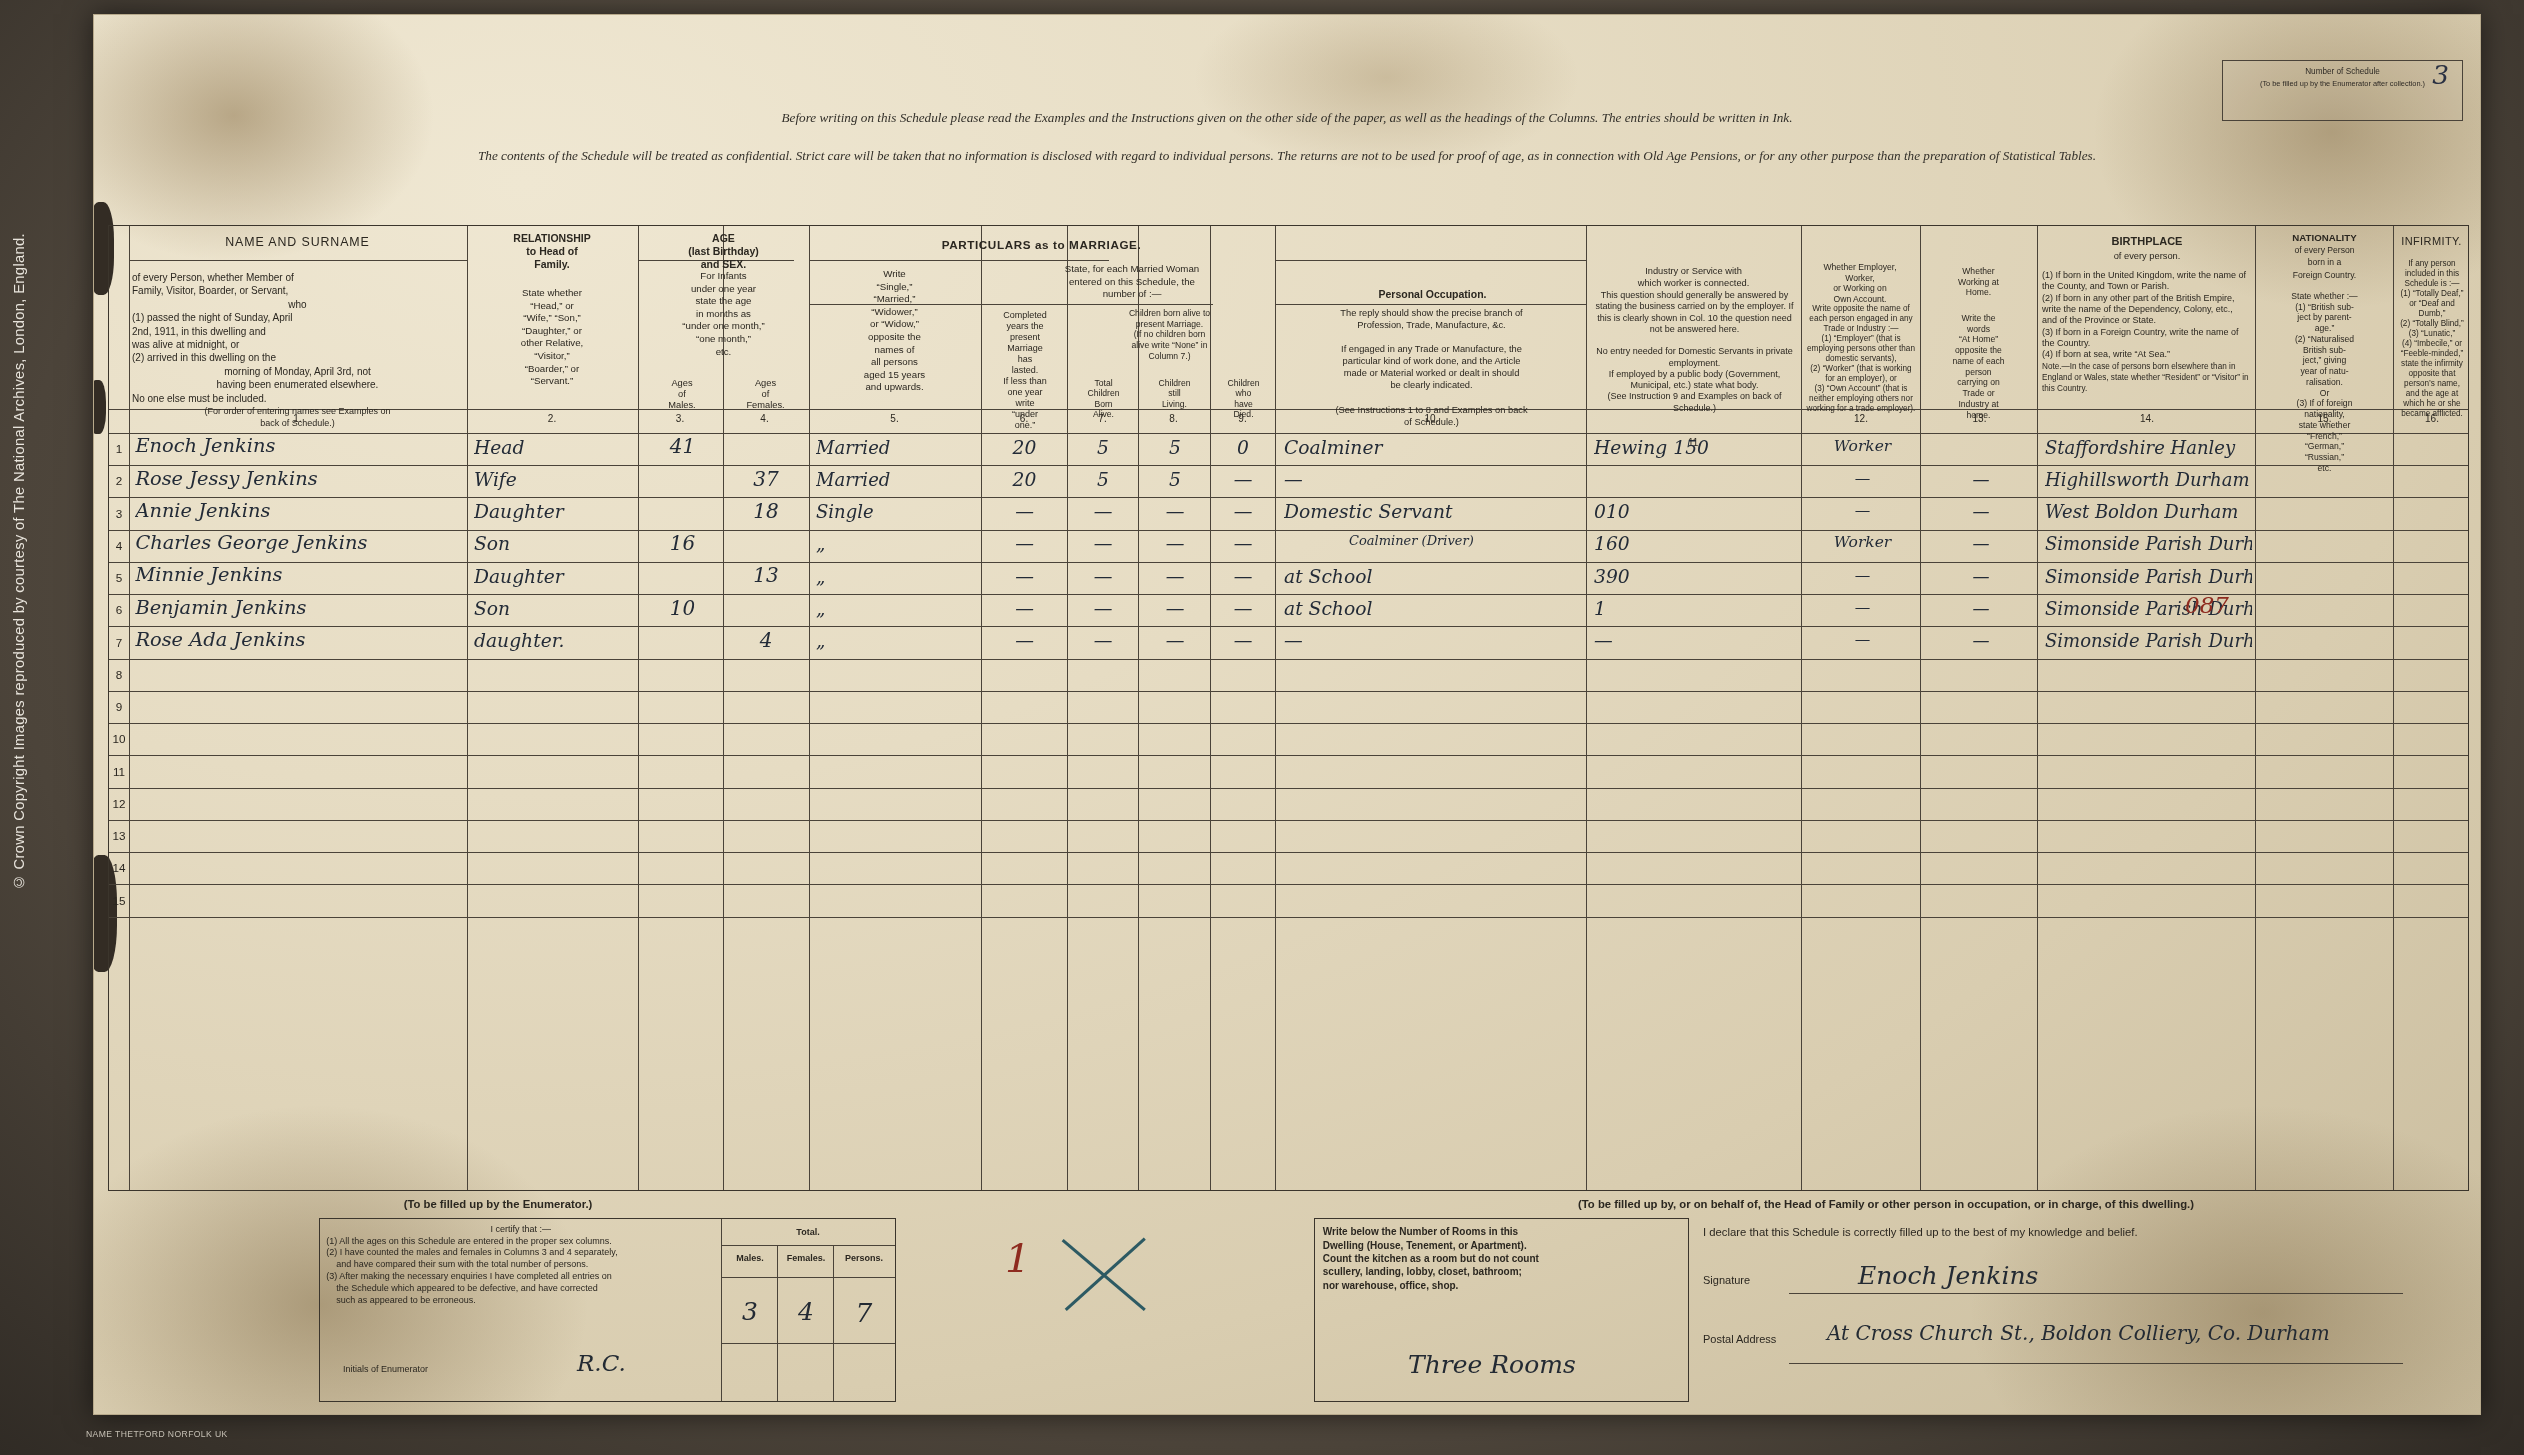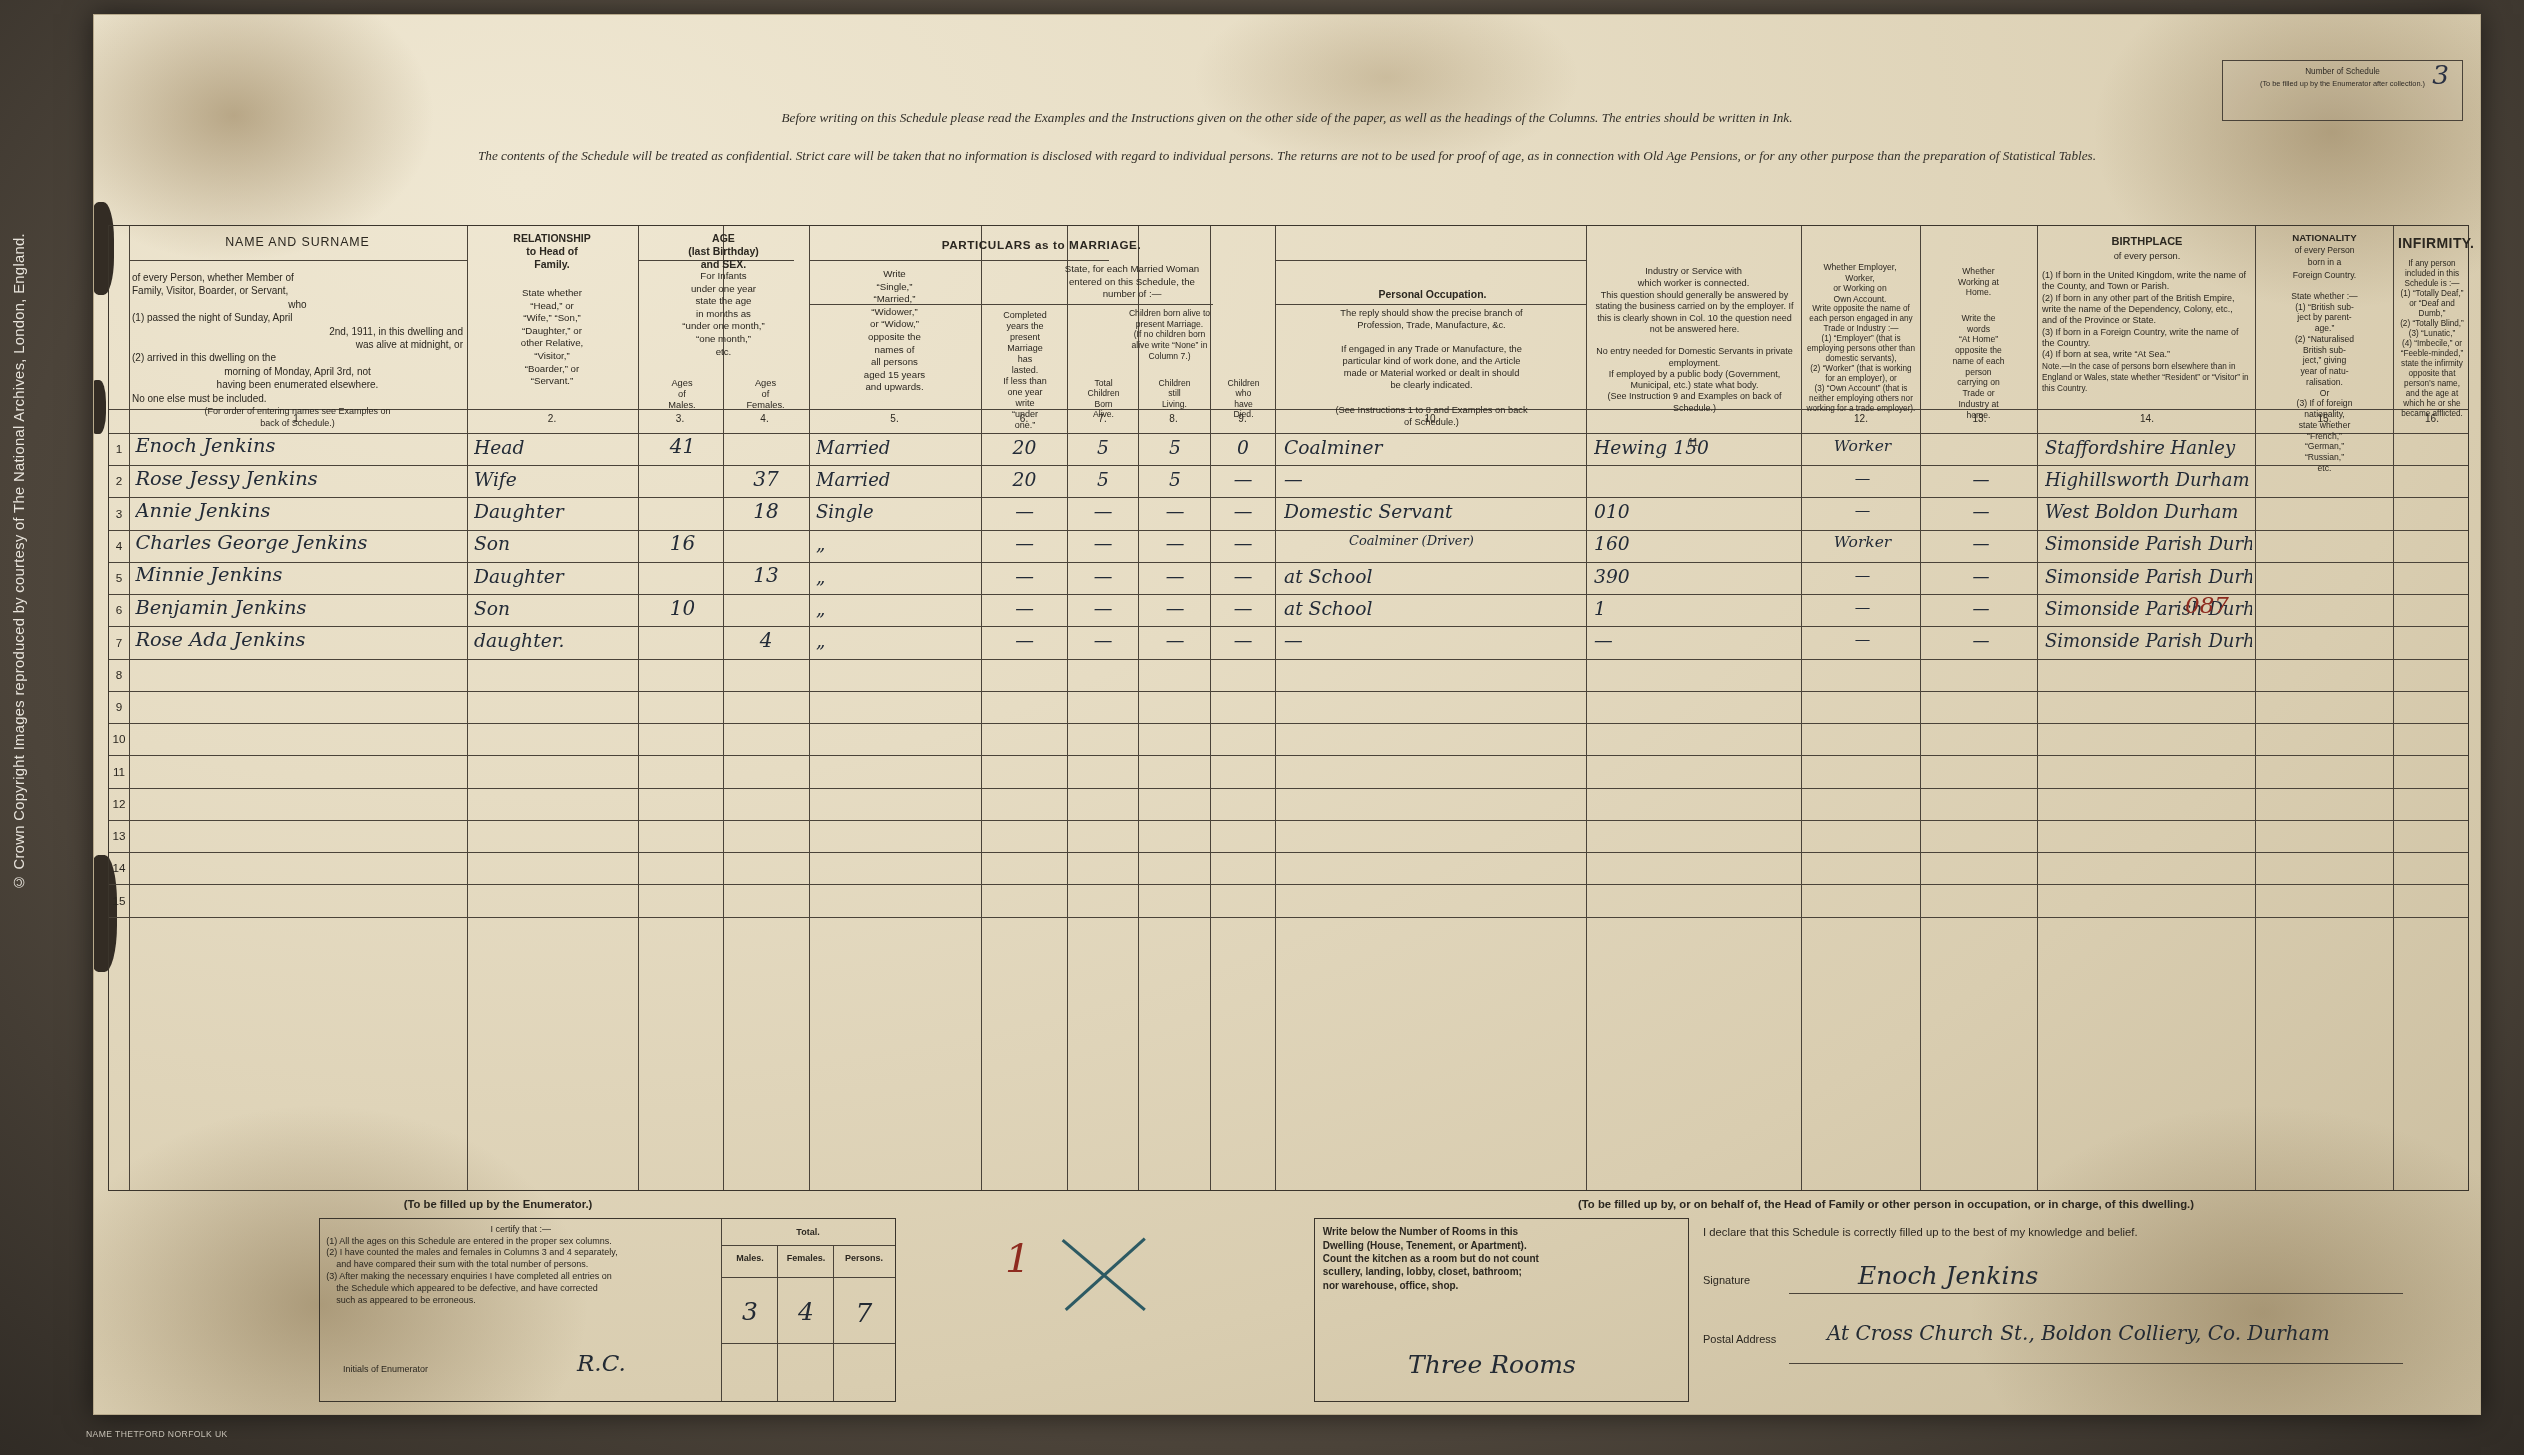--- a/index.html
+++ b/index.html
@@ -119,33 +119,33 @@
       <div class="h" style="top:78px;left:958px;right:1326px;"></div>
       <div class="h" style="top:183px;"></div>
       <div class="h" style="top:207px;"></div>
 
       <div class="hd" style="left:23px;top:9.3px;width:331px;font-size:12.4px;letter-spacing:0.9px;">NAME AND SURNAME</div>
       <div class="hd" style="left:362px;top:6.2px;width:162px;font-size:10.5px;line-height:1.25;font-weight:bold;">RELATIONSHIP<br>to Head of<br>Family.</div>
       <div class="hd" style="left:533px;top:6.2px;width:163px;font-size:10.5px;line-height:1.25;font-weight:bold;">AGE<br>(last Birthday)<br>and SEX.</div>
       <div class="hd" style="left:704px;top:12.4px;width:457px;font-size:11.7px;letter-spacing:0.6px;font-weight:bold;">PARTICULARS as to MARRIAGE.</div>
       <div class="hd" style="left:1933px;top:7.8px;width:210px;font-size:11px;line-height:1.3;font-weight:bold;">BIRTHPLACE<br><span style="font-weight:normal;font-size:9.3px;">of every person.</span></div>
       <div class="hd" style="left:2150px;top:6.2px;width:131px;font-size:9.7px;line-height:1.25;font-weight:bold;">NATIONALITY<br><span style="font-weight:normal;font-size:8.6px;">of every Person<br>born in a<br>Foreign Country.</span></div>
-      <div class="hd" style="left:2289px;top:9.3px;width:67px;font-size:14px;font-weight:bold;letter-spacing:0.4px;">INFIRMITY.</div>
+      <div class="hd" style="left:2289px;top:9.3px;width:67px;font-size:11px;font-weight:normal;letter-spacing:0.4px;">INFIRMITY.</div>
 
       <div class="hd" style="left:883px;top:37px;width:280px;font-size:9.7px;line-height:1.3;">State, for each Married Woman<br>entered on this Schedule, the<br>number of :—</div>
       <div class="hd" style="left:1171px;top:62px;width:305px;font-size:10.5px;font-weight:bold;">Personal Occupation.</div>
       <div class="hd" style="left:1482px;top:39px;width:205px;font-size:9.3px;line-height:1.3;">Industry or Service with<br>which worker is connected.</div>
       <div class="hd" style="left:1696px;top:36px;width:110px;font-size:8.6px;line-height:1.25;">Whether Employer,<br>Worker,<br>or Working on<br>Own Account.</div>
       <div class="hd" style="left:1816px;top:40px;width:107px;font-size:8.6px;line-height:1.25;">Whether<br>Working at<br>Home.</div>
 
       <div class="hd" style="left:961px;top:82px;width:199px;font-size:8.6px;line-height:1.25;">Children born alive to<br>present Marriage.<br>(If no children born<br>alive write “None” in<br>Column 7.)</div>
 
       <div class="hd" style="left:23px;top:45px;width:331px;font-size:10px;line-height:1.34;text-align:left;">
         of every Person, whether Member of<br>Family, Visitor, Boarder, or Servant,<br><span style="display:block;text-align:center;">who</span>
-        (1) passed the night of Sunday, April<br><span style="display:block;text-align:right;">2nd, 1911, in this dwelling and<br>was alive at midnight, or</span>
+        (1) passed the night of Sunday, April<br><span style="display:block;text-align:left;">2nd, 1911, in this dwelling and<br>was alive at midnight, or</span>
         (2) arrived in this dwelling on the<br><span style="display:block;text-align:center;">morning of Monday, April 3rd, not<br>having been enumerated elsewhere.</span>
         <span style="display:block;">No one else must be included.</span>
         <span style="display:block;text-align:center;font-size:9px;">(For order of entering names see Examples on<br>back of Schedule.)</span>
       </div>
 
       <div class="hd" style="left:362px;top:61px;width:162px;font-size:9.7px;line-height:1.3;">
         State whether<br>“Head,” or<br>“Wife,” “Son,”<br>“Daughter,” or<br>other Relative,<br>“Visitor,”<br>“Boarder,” or<br>“Servant.”
       </div>
 
       <div class="hd" style="left:533px;top:44px;width:163px;font-size:9.7px;line-height:1.3;">

